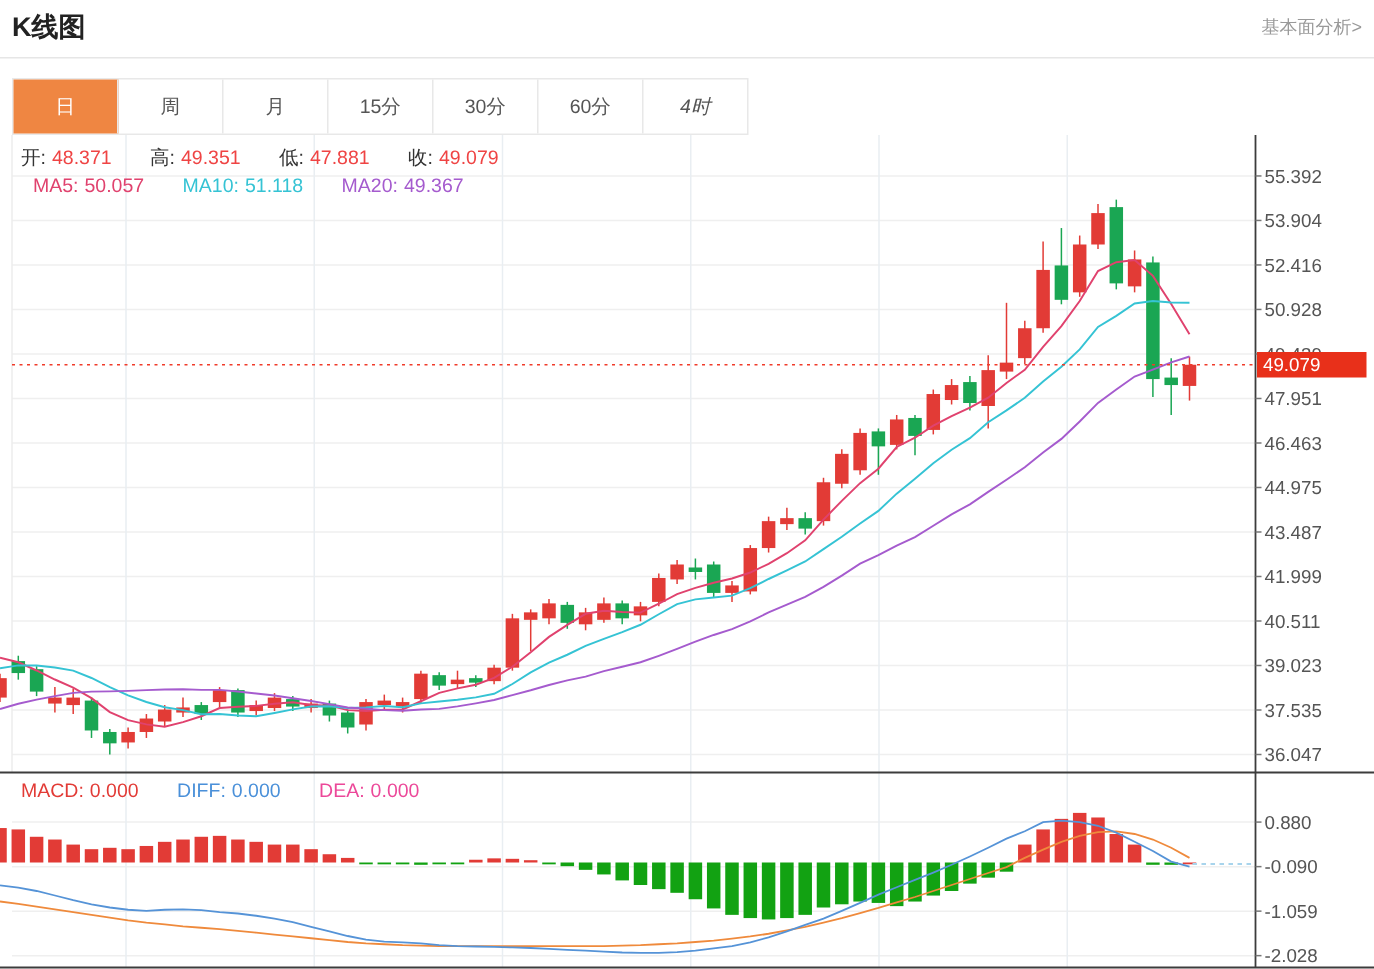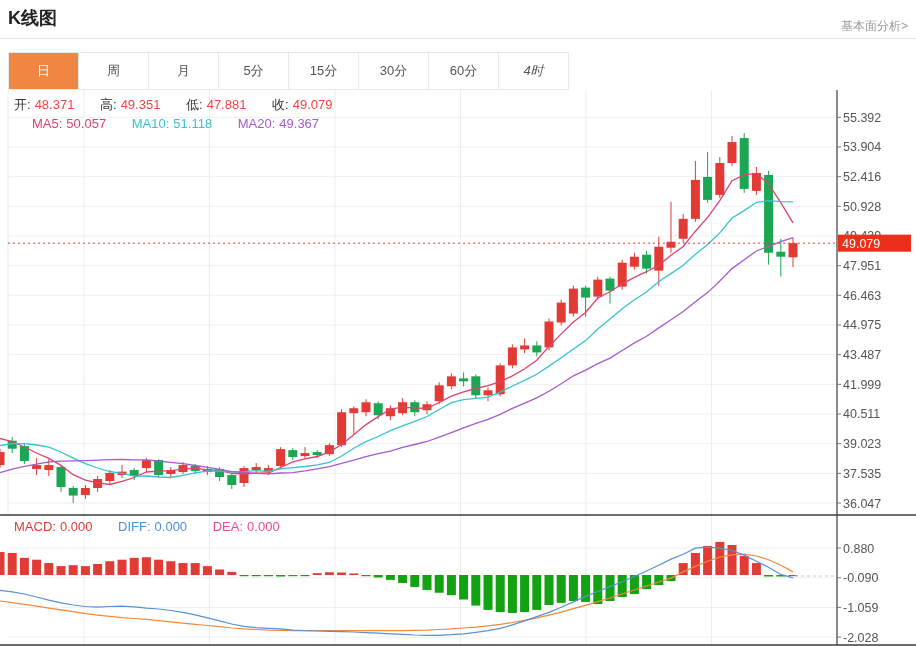--- a/index.html
+++ b/index.html
@@ -1,19 +1,19 @@
 <!DOCTYPE html>
 <html><head>
 <meta charset="utf-8">
 <style>
   html,body{margin:0;padding:0;background:#fff;}
   body{font-family:"Liberation Sans","DejaVu Sans",sans-serif;}
   .page{position:relative;width:916px;height:646px;background:#fff;overflow:hidden;}
   .hdr-title{position:absolute;left:8px;top:6px;font-size:18px;font-weight:bold;color:#222;}
-  .hdr-link{position:absolute;right:8px;top:18px;font-size:12px;color:#999;cursor:pointer;text-decoration:none;}
+  .hdr-link{position:absolute;right:8px;top:10px;font-size:12px;color:#999;cursor:pointer;text-decoration:none;}
   .hdr-divider{position:absolute;left:0;top:38px;width:916px;height:1px;background:#e6e6e6;}
   .tabbar{position:absolute;left:8px;top:52px;display:flex;border:1px solid #e8e8e8;background:#fff;}
   .tab{width:69px;height:36px;line-height:36px;text-align:center;font-size:13px;color:#555;border-right:1px solid #e8e8e8;cursor:pointer;user-select:none;}
   .tab:last-child{border-right:none;font-style:italic;}
   .tab.active{background:#ef8642;color:#fff;}
   .inforow{position:absolute;font-size:13px;white-space:nowrap;z-index:5;}
   .inforow span{margin-right:4px;}
   .lbl{color:#333;}
   .val-red{color:#ef4444;}
   .gap{display:inline-block;width:14px;}
@@ -28,35 +28,34 @@
 <div class="page">
 
   <div class="hdr-title">K线图</div>
   <a class="hdr-link">基本面分析&gt;</a>
   <div class="hdr-divider"></div>
 
   <div class="tabbar" id="tabbar">
       <div class="tab active">日</div>
       <div class="tab">周</div>
       <div class="tab">月</div>
-      <div class="tab">5分</div>
       <div class="tab">15分</div>
       <div class="tab">30分</div>
       <div class="tab">60分</div>
       <div class="tab">4时</div>
     </div>
 
   <div class="inforow" style="left:14px;top:96px;">
     <span class="lbl">开:</span><span class="val-red">48.371</span><span class="gap"></span>
     <span class="lbl">高:</span><span class="val-red">49.351</span><span class="gap"></span>
     <span class="lbl">低:</span><span class="val-red">47.881</span><span class="gap"></span>
     <span class="lbl">收:</span><span class="val-red">49.079</span>
   </div>
 
-  <div class="inforow" style="left:32px;top:116px;">
+  <div class="inforow" style="left:22px;top:116px;">
     <span class="ma5">MA5:</span><span class="ma5">50.057</span><span class="gap"></span>
     <span class="ma10">MA10:</span><span class="ma10">51.118</span><span class="gap"></span>
     <span class="ma20">MA20:</span><span class="ma20">49.367</span>
   </div>
 
   <div class="inforow" style="left:14px;top:519px;">
     <span class="macd-v">MACD:</span><span class="macd-v">0.000</span><span class="gap"></span>
     <span class="diff-v">DIFF:</span><span class="diff-v">0.000</span><span class="gap"></span>
     <span class="dea-v">DEA:</span><span class="dea-v">0.000</span>
   </div>

